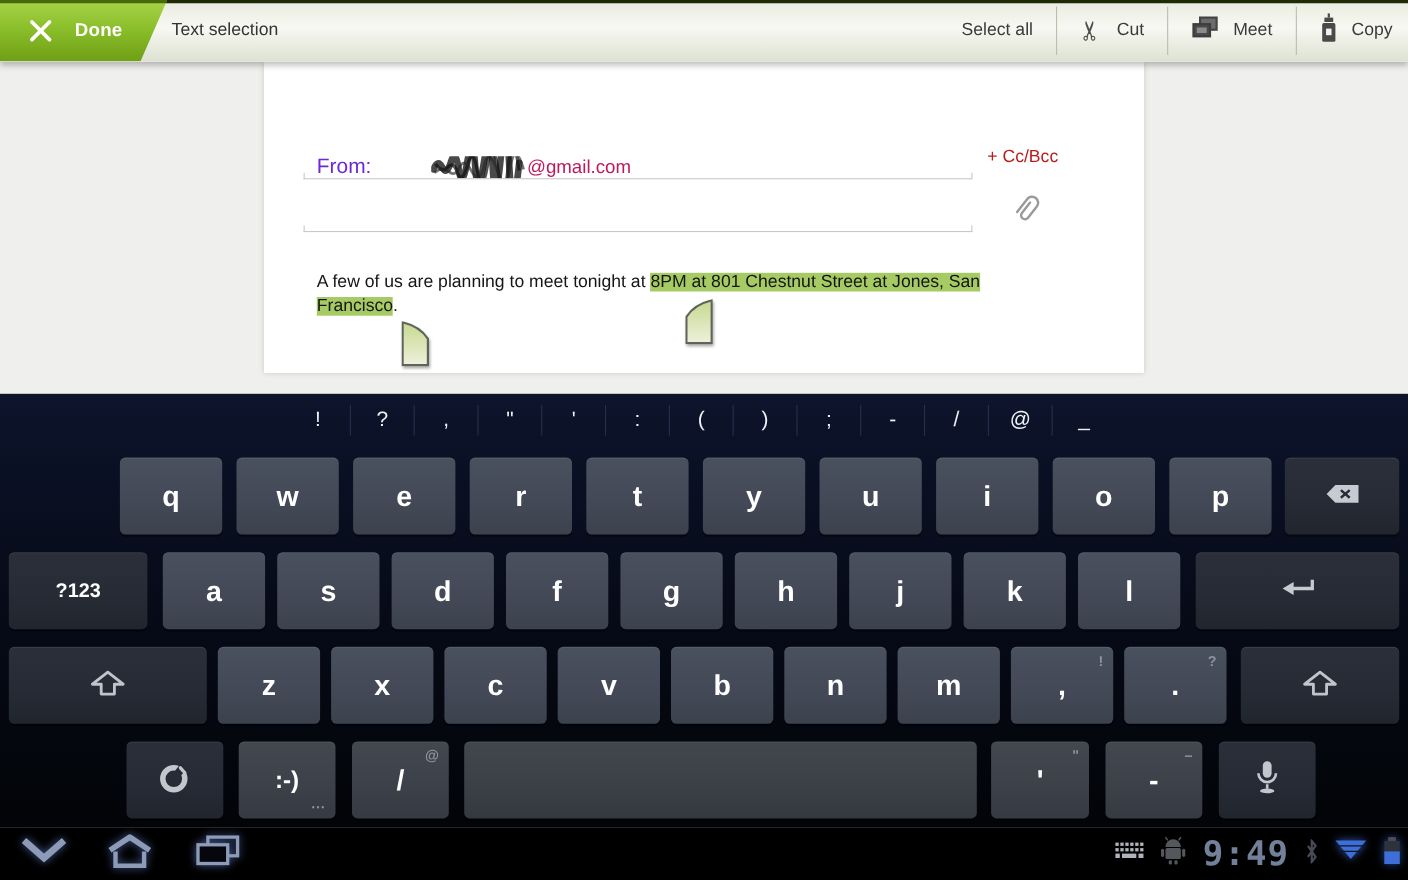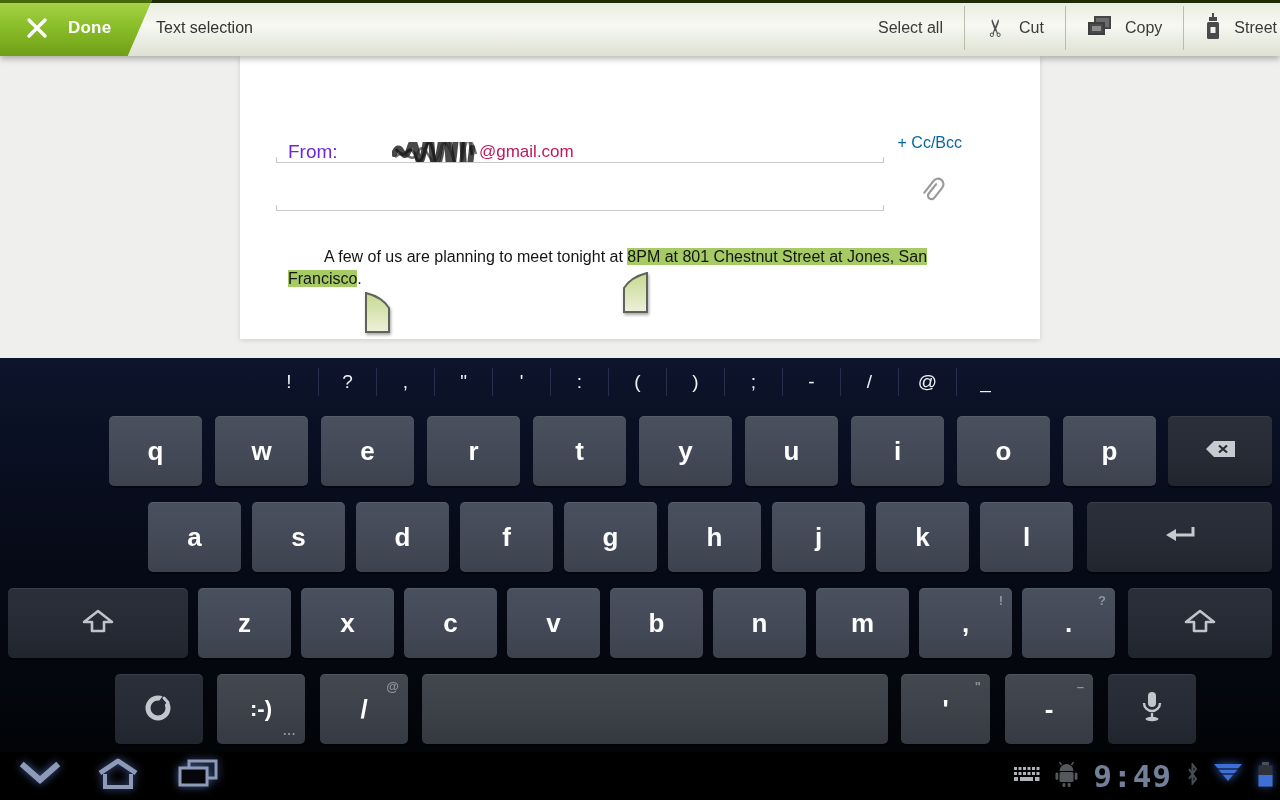--- a/index.html
+++ b/index.html
@@ -12,36 +12,36 @@
     box-shadow:inset 0 3px 0 #1f2a06, 0 3px 6px rgba(0,0,0,.28);z-index:30;}
   .done-btn{position:absolute;left:0;top:0;width:152px;height:56px;cursor:pointer;
     background:linear-gradient(180deg,#a9d348 0%,#8bbf2b 45%,#6f9f15 100%);
     clip-path:polygon(0 0,100% 0,84% 100%,0 100%);
     display:flex;align-items:center;padding-left:26px;gap:20px;
     box-shadow:inset 0 3px 0 #46690c;}
   .done-btn .x-icon{display:flex;}
   .done-label{color:#fff;font-size:17px;font-weight:bold;letter-spacing:.2px;}
   .bar-title{position:absolute;left:156px;top:0;height:56px;display:flex;align-items:center;
     font-size:16px;color:#333;}
-  .bar-actions{position:absolute;right:0;top:0;height:56px;display:flex;align-items:center;padding-right:3px;}
+  .bar-actions{position:absolute;right:0;top:0;height:56px;display:flex;align-items:center;padding-right:14px;}
   .bar-item{display:flex;align-items:center;gap:13px;font-size:16px;color:#3a3a3a;cursor:pointer;}
   .bar-sep{width:1px;height:44px;background:#b9bead;margin:0 21px;}
   .scissors{font-size:24px;color:#4f4f4f;display:inline-block;transform:rotate(-90deg);line-height:1;}
 
   
   .content{position:absolute;left:0;top:56px;width:1280px;height:302px;background:#efefee;}
   .card{position:absolute;left:240px;top:0;width:800px;height:283px;background:#fff;
     box-shadow:0 1px 5px rgba(0,0,0,.15);}
   .frow{position:absolute;left:48px;display:flex;align-items:center;}
   .flabel{width:104px;font-size:19px;color:#6d28d9;}
   .fvalue{font-size:17px;color:#be185d;}
   .uline{position:absolute;left:36px;width:608px;height:1px;background:#c9c9c9;}
   .uline::before,.uline::after{content:"";position:absolute;bottom:0;width:1px;height:6px;background:#c9c9c9;}
   .uline::before{left:0;} .uline::after{right:0;}
-  .ccbcc{position:absolute;right:78px;top:78px;font-size:16px;color:#0369a1;cursor:pointer;}
+  .ccbcc{position:absolute;right:78px;top:78px;font-size:16px;color:#b91c1c;cursor:pointer;}
   .clip{position:absolute;left:680px;top:118px;cursor:pointer;transform:rotate(38deg);}
   .bodytext{position:absolute;left:48px;font-size:16px;line-height:22px;color:#151515;white-space:nowrap;cursor:text;}
   .hl{background:#a6cb64;}
   .handle{position:absolute;filter:drop-shadow(1px 2px 1.5px rgba(0,0,0,.35));cursor:grab;}
 
   
   .keyboard{position:absolute;left:0;top:358px;width:1280px;height:394px;
     background:linear-gradient(180deg,#0d142c 0%,#0a1023 20%,#060a16 55%,#020407 100%);}
   .symrow{position:absolute;left:260px;top:10px;display:flex;}
   .sym{width:58px;text-align:center;font-size:19px;line-height:28px;color:#eef1f6;
@@ -93,33 +93,33 @@
       </span>
       <span class="bar-sep"></span>
       <span class="bar-item">
         <span>
           <svg width="25" height="23" viewBox="0 0 25 23">
             <rect x="8" y="2" width="15" height="11" fill="#6c6c6c" stroke="#454545" stroke-width="2"></rect>
             <rect x="2" y="8" width="15" height="11" fill="#4a4a4a" stroke="#3d3d3d" stroke-width="2"></rect>
             <rect x="5" y="11" width="9" height="5" fill="#8b8b8b"></rect>
           </svg>
         </span>
-        <span>Copy</span>
+        <span>Meet</span>
       </span>
       <span class="bar-sep"></span>
       <span class="bar-item">
         <span>
           <svg width="16" height="27" viewBox="0 0 16 27">
             <rect x="7" y="0" width="2" height="4" fill="#4a4a4a"></rect>
             <rect x="4" y="4" width="8" height="4" fill="#4a4a4a"></rect>
             <rect x="2" y="9" width="12" height="17" rx="1.5" fill="#4a4a4a"></rect>
             <rect x="5.5" y="14" width="5" height="6" fill="#f2f3ee"></rect>
           </svg>
         </span>
-        <span>Street</span>
+        <span>Copy</span>
       </span>
     </div>
   </div>
 
   <div class="content">
     <div class="card">
 
       <div class="frow" style="top:80px;height:32px;">
         <span class="flabel">From:</span>
         <span style="margin-right:1px;display:flex;">
@@ -135,21 +135,21 @@
       <div class="uline" style="top:106px;"></div>
       <div class="ccbcc">+ Cc/Bcc</div>
 
       <div class="uline" style="top:154px;"></div>
       <div class="clip">
         <svg width="24" height="30" viewBox="0 0 24 30">
           <path d="M7 23 V8 a5.5 5.5 0 0 1 11 0 v13 a3.5 3.5 0 0 1 -7 0 V9" fill="none" stroke="#9a9a9a" stroke-width="2.2" stroke-linecap="round"></path>
         </svg>
       </div>
 
-      <div class="bodytext" style="top:190px;margin-left:36px;"><span>A few of us are planning to meet tonight at </span><span class="hl">8PM at 801 Chestnut Street at Jones, San</span></div>
+      <div class="bodytext" style="top:190px;"><span>A few of us are planning to meet tonight at </span><span class="hl">8PM at 801 Chestnut Street at Jones, San</span></div>
       <div class="bodytext" style="top:212px;"><span class="hl">Francisco</span><span>.</span></div>
 
       <div class="handle" style="left:383px;top:216px;">
         <svg width="25" height="41" viewBox="0 0 25 41">
           <defs>
               <linearGradient id="hg1" x1="0" y1="0" x2="0" y2="1">
             <stop offset="0" stop-color="#c6d98e"></stop>
                 <stop offset="1" stop-color="#eef0dc"></stop>
           </linearGradient>
             </defs>
@@ -219,20 +219,23 @@
       </div>
     <div class="key r1 dark" style="left:1168px;width:104px;">
       <span>
         <svg width="31" height="18" viewBox="0 0 31 18">
           <path d="M9 1 h21 v16 H9 L1 9 Z" fill="#c6cad1"></path>
           <path d="M14 5.5 l8 7 M22 5.5 l-8 7" stroke="#272c37" stroke-width="2.2"></path>
         </svg>
       </span>
     </div>
 
+    <div class="key r2 dark" style="left:8px;width:126px;">
+        <span class="klabel alt">?123</span>
+      </div>
     <div class="key r2" style="left:148px;">
         <span class="klabel">a</span>
       </div>
     <div class="key r2" style="left:252px;">
         <span class="klabel">s</span>
       </div>
     <div class="key r2" style="left:356px;">
         <span class="klabel">d</span>
       </div>
     <div class="key r2" style="left:460px;">

